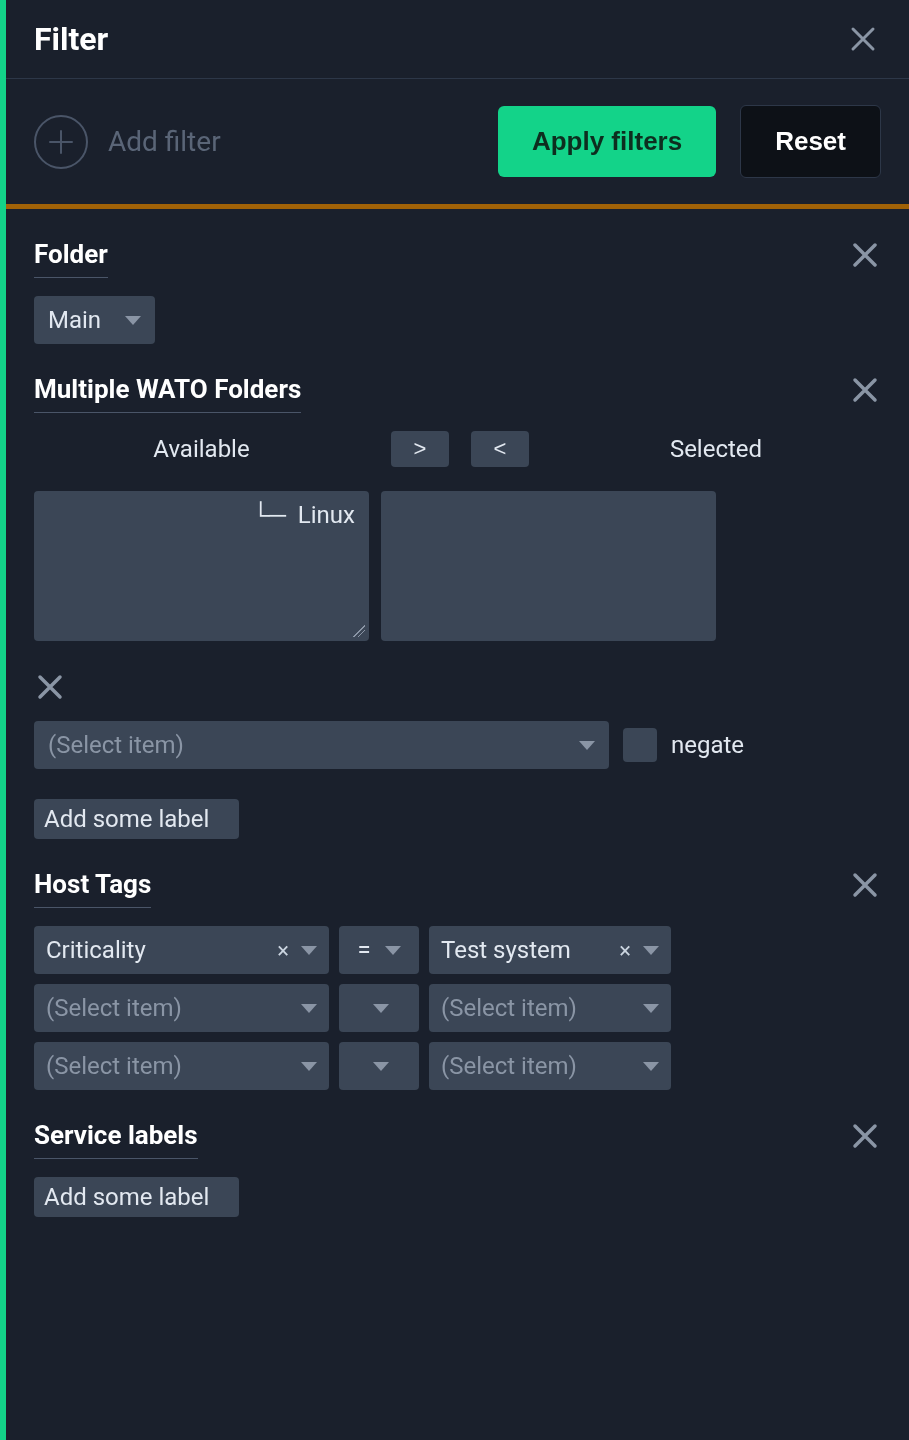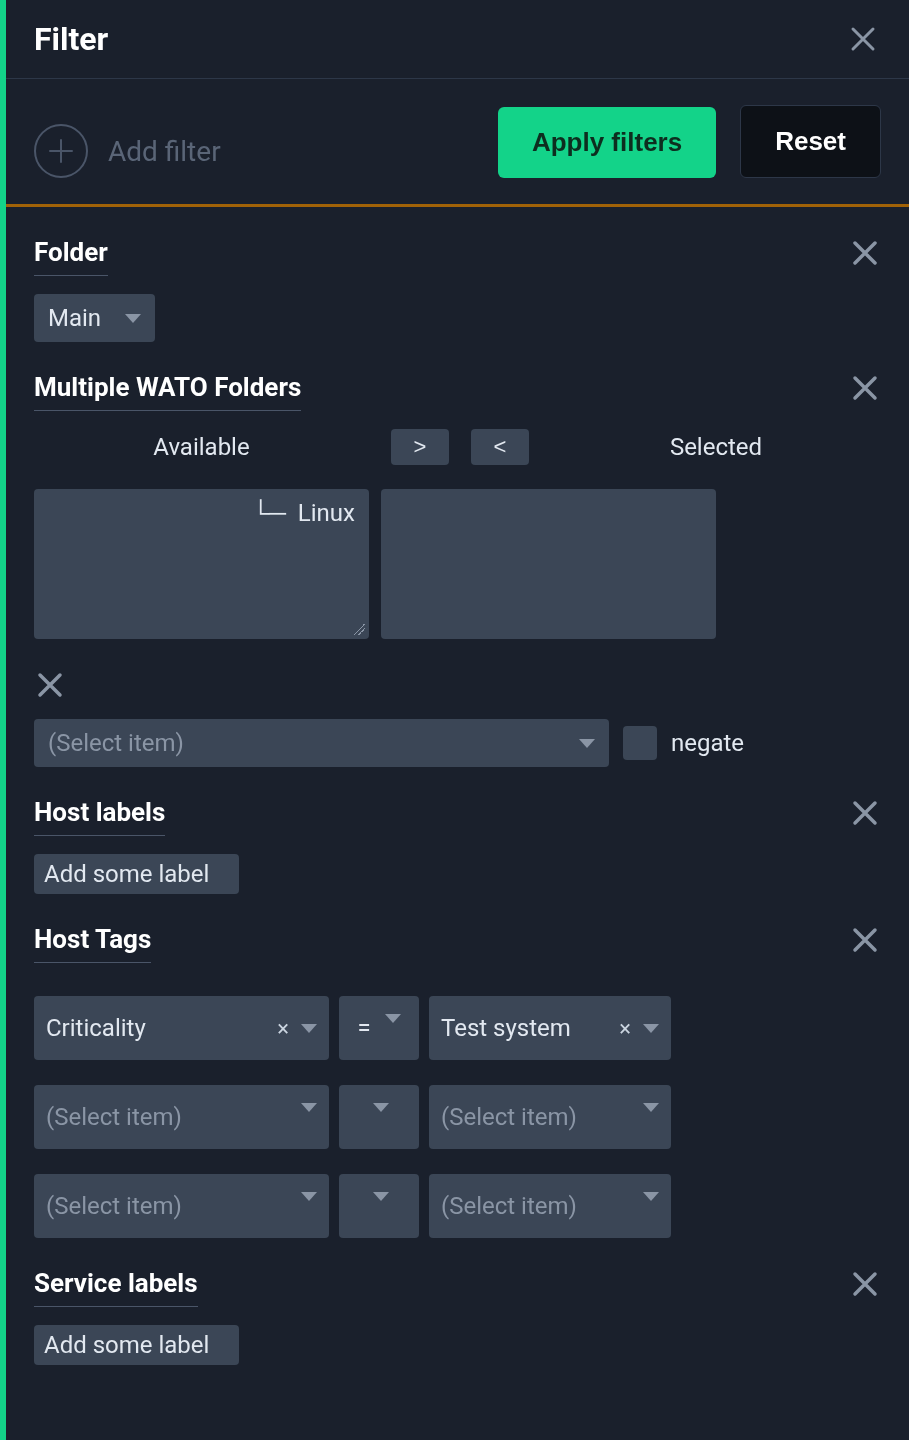--- a/index.html
+++ b/index.html
@@ -37,24 +37,24 @@
     color: #fff;
   }
   .close-x {
     width: 36px; height: 36px;
     cursor: pointer;
     display: flex; align-items: center; justify-content: center;
   }
   .close-x svg { stroke: #8a95a5; stroke-width: 3; }
   .toolbar {
     display: flex;
-    align-items: flex-end;
+    align-items: center;
     padding: 26px 28px;
     gap: 24px;
-    border-bottom: 3px solid #a16207;
+    border-bottom: 5px solid #a16207;
   }
   .add-filter {
     display: flex;
     align-items: center;
     gap: 20px;
     cursor: pointer;
   }
   .plus-circle {
     width: 54px; height: 54px;
     border: 2px solid #4a5568;
@@ -204,26 +204,26 @@
     font-size: 24px;
     color: #e2e8f0;
   }
   .tag-row {
     display: flex;
     gap: 10px;
     margin-bottom: 10px;
   }
   .tag-select {
     display: flex;
-    background: #3b4656;
-    border-radius: 4px;
-    padding: 18px 12px;
+    align-items: center;
+    background: #3b4656;
+    border-radius: 4px;
+    padding: 10px 12px;
     gap: 10px;
     cursor: pointer;
-    margin-top: 15px;
   }
   .tag-select .text { font-size: 24px; }
   .tag-select.placeholder .text { color: #8a95a5; }
   .tag-clear {
     font-size: 22px;
     color: #cbd5e0;
     cursor: pointer;
     padding: 0 2px;
   }
   .w-group { width: 295px; justify-content: space-between; }
@@ -316,28 +316,20 @@
         <div class="dropdown placeholder select-wide">
           <span>(Select item)</span>
           <span class="caret"></span>
         </div>
         <div class="checkbox"></div>
         <span class="static-text">negate</span>
       </div>
     </div>
 
     <div class="section">
-      <div class="section-header">
-        <span class="section-title">Host labels</span>
-        <div class="section-close">
-          <svg width="26" height="26" viewBox="0 0 26 26">
-              <path d="M3 3 L23 23 M23 3 L3 23" fill="none" stroke-linecap="round"></path>
-            </svg>
-        </div>
-      </div>
       <div class="section-body">
         <span class="label-chip">Add some label</span>
       </div>
     </div>
 
     <div class="section">
       <div class="section-header">
         <span class="section-title">Host Tags</span>
         <div class="section-close">
           <svg width="26" height="26" viewBox="0 0 26 26">

